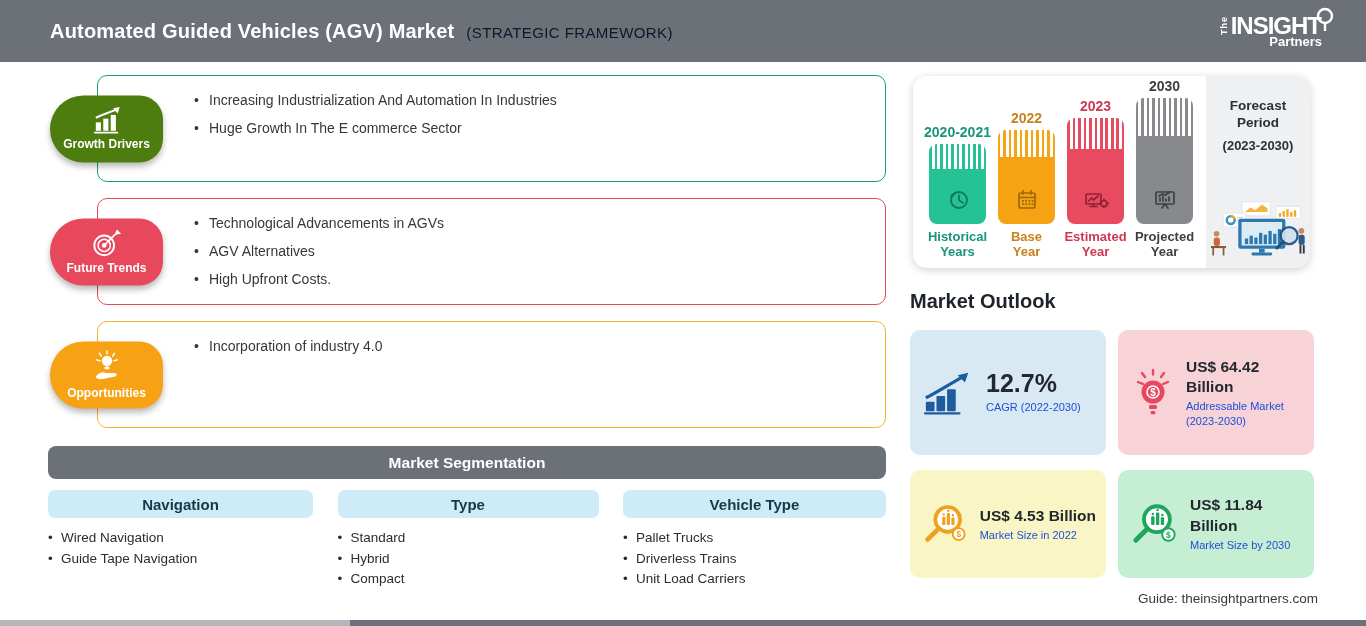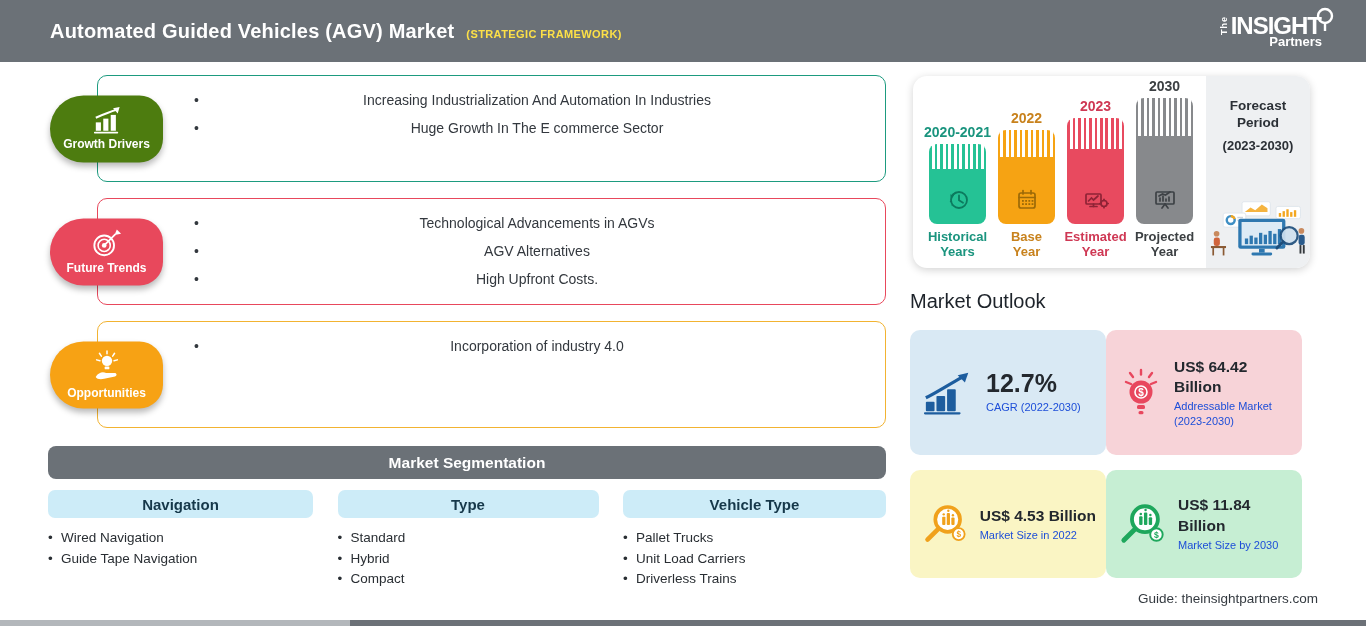--- a/index.html
+++ b/index.html
@@ -5,21 +5,21 @@
   * { margin:0; padding:0; box-sizing:border-box; }
   html,body { width:1366px; height:626px; }
   body { font-family:"Liberation Sans","DejaVu Sans",sans-serif; background:#ffffff; overflow:hidden; }
   #canvas { position:relative; width:1366px; height:626px; background:#ffffff; }
 
   
   .header { position:absolute; top:0; left:0; width:1366px; height:62px; background:#6b7177;
             display:flex; align-items:center; justify-content:space-between; padding:0 30px 0 50px; }
   .title-wrap { display:flex; align-items:baseline; gap:12px; }
   .page-title { color:#ffffff; font-size:20px; font-weight:700; letter-spacing:.2px; }
-  .page-subtitle { color:#fde047; font-size:11px; font-weight:700; letter-spacing:.4px; }
+  .page-subtitle { color:#0f172a; font-size:15px; font-weight:400; letter-spacing:.4px; }
   .logo { color:#fff; display:flex; flex-direction:column; align-items:flex-end; line-height:1; }
   .logo-top { display:flex; align-items:center; }
   .logo-the { writing-mode:vertical-rl; transform:rotate(180deg); font-size:9px; font-weight:700;
               letter-spacing:1px; margin-right:2px; }
   .logo-insight { font-size:24px; font-weight:800; letter-spacing:-1px; }
   .logo-loop { margin-left:-7px; margin-top:-12px; }
   .logo-partners { font-size:13px; font-weight:700; margin-top:-3px; padding-right:14px; }
 
   
   .feature { position:absolute; left:50px; width:836px; height:107px; }
@@ -28,21 +28,21 @@
   .f-green  .feature-box { border:1.5px solid #1d9b7f; }
   .f-red    .feature-box { border:1.5px solid #e8485c; }
   .f-orange .feature-box { border:1.5px solid #f2b331; }
   .feature-badge { position:absolute; left:0; top:50%; transform:translateY(-50%); width:113px; height:67px;
                    border-radius:34px 24px 24px 34px; display:flex; flex-direction:column; align-items:center;
                    justify-content:center; gap:2px; box-shadow:0 4px 6px rgba(0,0,0,.28); z-index:2; }
   .f-green  .feature-badge { background:#4d7c0f; }
   .f-red    .feature-badge { background:#e8485c; }
   .f-orange .feature-badge { background:#f7a214; }
   .badge-label { color:#fff; font-size:12px; font-weight:700; }
-  .bullet-list { list-style:none;text-align:center; }
+  .bullet-list { list-style:none; }
   .bullet-list li { position:relative; padding-left:15px; font-size:14px; color:#33383e;
                     line-height:20px; margin-bottom:8px; }
   .bullet-list li::before { content:"•"; position:absolute; left:0; top:0; color:#33383e; }
 
   
   .seg-bar { position:absolute; left:48px; top:446px; width:838px; height:33px; background:#6b7177;
              border-radius:8px; display:flex; align-items:center; justify-content:center;
              color:#fff; font-size:15.5px; font-weight:700; }
   .seg-cols { position:absolute; left:48px; top:490px; width:838px; display:flex; justify-content:space-between; }
   .seg-col-1 { width:265px; } .seg-col-2 { width:261px; } .seg-col-3 { width:263px; }
@@ -68,23 +68,23 @@
   .c-orange { --c:#f6a313; } .c-orange .tl-year,.c-orange .tl-label { color:#c8821d; }
   .c-red    { --c:#e84a5f; } .c-red    .tl-year,.c-red    .tl-label { color:#cf3854; }
   .c-gray   { --c:#87898c; } .c-gray   .tl-year,.c-gray   .tl-label { color:#3c4043; }
   .forecast-panel { position:absolute; right:0; top:0; bottom:0; width:104px; background:#eef0f2;
                     border-radius:0 14px 14px 0; padding-top:22px; text-align:center; }
   .forecast-title { font-size:13.5px; font-weight:700; color:#2b3036; line-height:1.25; white-space:pre-line; }
   .forecast-range { font-size:13px; font-weight:600; color:#2b3036; margin-top:6px; }
   .forecast-illust { position:absolute; left:4px; right:2px; bottom:6px; }
 
   
-  .outlook-title { position:absolute; left:910px; top:290px; font-size:20px; font-weight:400; color:#1d232a; }
+  .outlook-title { position:absolute; left:910px; top:290px; font-size:20px; font-weight:700; color:#1d232a; }
   .cards { position:absolute; left:910px; top:330px; width:408px; display:grid;
-           grid-template-columns:196px 196px; grid-template-rows:125px 108px; gap:15px 0; }
+           grid-template-columns:196px 196px; grid-template-rows:125px 108px; gap:15px 12px; }
   .card { border-radius:10px; display:flex; align-items:center; gap:10px; padding:0 10px 0 12px; }
   .card-blue   { background:#d9e9f4; }
   .card-pink   { background:#f7d3d8; }
   .card-yellow { background:#faf5c4; }
   .card-green  { background:#c6eed3; }
   .card-text { flex:1; }
   .card-value { font-size:15.5px; font-weight:700; color:#23282e; line-height:1.3; }
   .card-value-big { font-size:25px; font-weight:700; color:#23282e; line-height:1.1; }
   .card-desc { font-size:11px; color:#1d4ed8; line-height:1.35; margin-top:2px; }
   .nowrap { white-space:nowrap; }
@@ -195,22 +195,22 @@
       <ul class="seg-list">
         <li>Standard</li>
         <li>Hybrid</li>
         <li>Compact</li>
       </ul>
     </div>
     <div class="seg-col-3">
       <div class="seg-head">Vehicle Type</div>
       <ul class="seg-list">
         <li>Pallet Trucks</li>
+        <li>Driverless Trains</li>
         <li>Unit Load Carriers</li>
-        <li>Driverless Trains</li>
       </ul>
     </div>
   </div>
 
   <div class="timeline-card">
     <div class="tl-bars">
       <div class="tl-col c-teal">
         <div class="tl-year">2020-2021</div>
         <div class="tl-bar">
           <div class="tl-stripes" style="height:25px;"></div>

